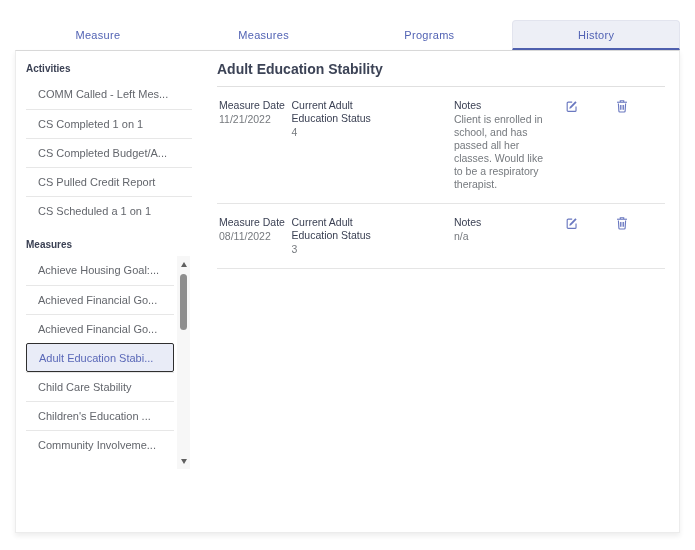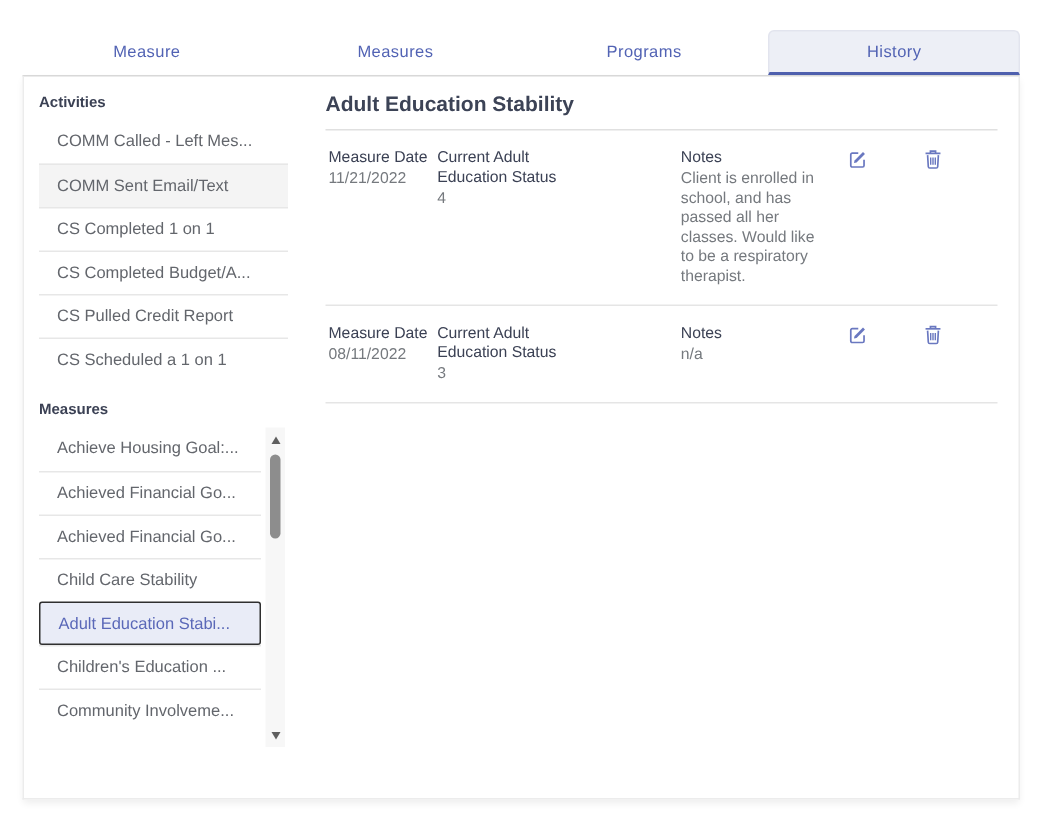--- a/index.html
+++ b/index.html
@@ -81,21 +81,20 @@
 
 <div class="panel">
 
   <div class="sidebar">
 
     <div class="side-heading">Activities</div>
     <div class="side-list">
 
         <div class="side-item">COMM Called - Left Mes...</div>
 
-        <div class="side-item highlight">COMM Sent Email/Text</div>
 
         <div class="side-item">CS Completed 1 on 1</div>
 
         <div class="side-item">CS Completed Budget/A...</div>
 
         <div class="side-item">CS Pulled Credit Report</div>
 
         <div class="side-item">CS Scheduled a 1 on 1</div>
 
 
@@ -105,23 +104,23 @@
       <div class="side-heading">Measures</div>
       <div class="measures-wrap">
         <div class="side-list">
 
             <div class="side-item">Achieve Housing Goal:...</div>
 
             <div class="side-item">Achieved Financial Go...</div>
 
             <div class="side-item">Achieved Financial Go...</div>
 
+            <div class="side-item selected">Adult Education Stabi...</div>
+
             <div class="side-item">Child Care Stability</div>
-
-            <div class="side-item selected">Adult Education Stabi...</div>
 
             <div class="side-item">Children's Education ...</div>
 
             <div class="side-item">Community Involveme...</div>
 
         </div>
         <div class="scrollbar">
           <div class="scroll-arrow-up">
             <div class="tri-up"></div>
           </div>

